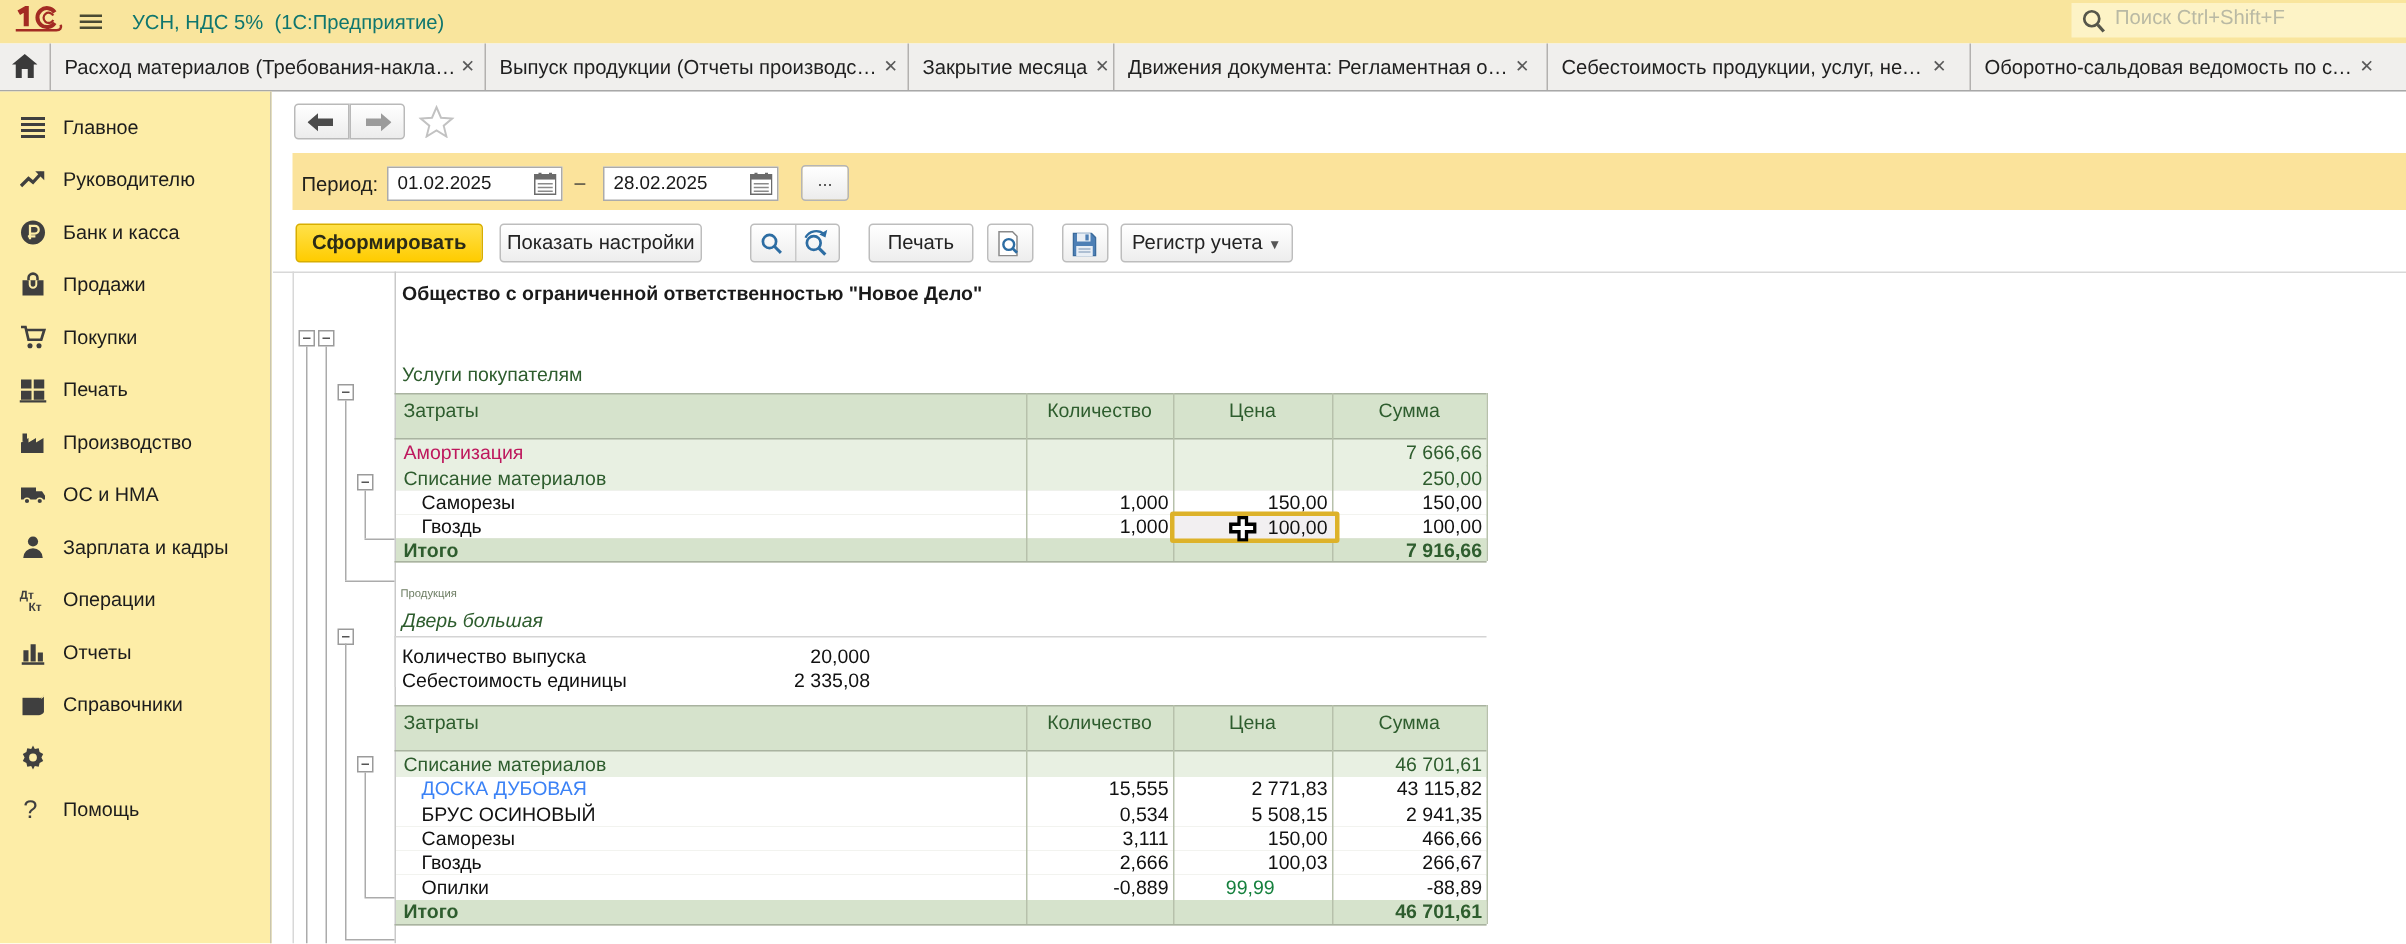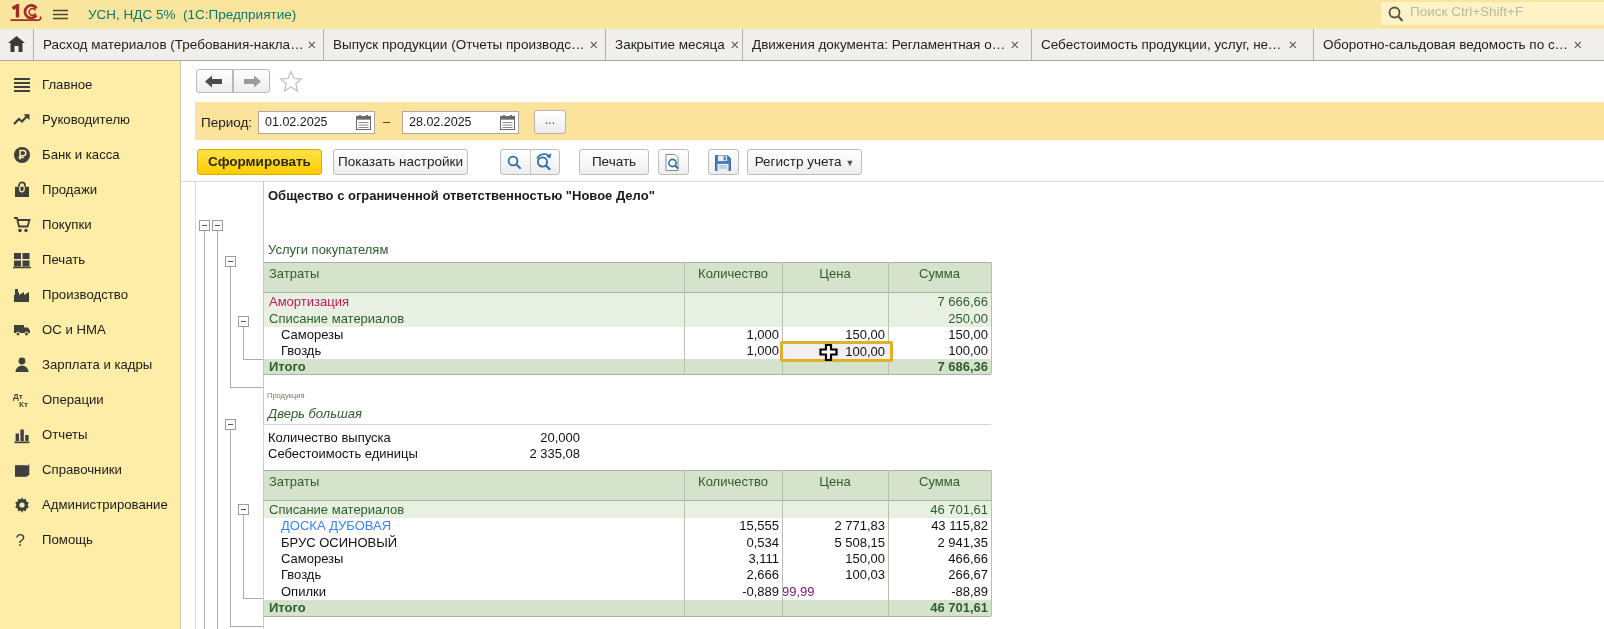--- a/index.html
+++ b/index.html
@@ -186,21 +186,20 @@
           <path d="M13.2 4 c1.7 -0.4 2.6 -1 3.1 -2" stroke="#fdeda7" stroke-width="0.9" fill="none"></path>
           <path d="M14.3 4.6 c1 -0.5 1.6 -1 2 -1.8" stroke="#fdeda7" stroke-width="0.7" fill="none"></path>
         </svg>
         <span class="slbl">Справочники</span>
       </div>
       <div class="abs sitem" style="top:487px">
         <svg class="sic" viewBox="0 0 18 18">
           <path d="M9 1 l1.2 2.4 2.6-.6 .6 2.6 2.4 1.2 -1.2 2.4 1.2 2.4 -2.4 1.2 -.6 2.6 -2.6 -.6 -1.2 2.4 -1.2 -2.4 -2.6 .6 -.6 -2.6 -2.4 -1.2 1.2 -2.4 -1.2 -2.4 2.4 -1.2 .6 -2.6 2.6 .6 Z" fill="#3f3f3f"></path>
           <circle cx="9" cy="9" r="2.6" fill="#fdeda7"></circle>
         </svg>
-        <span class="slbl">Администрирование</span>
       </div>
       <div class="abs sitem" style="top:522px">
         <svg class="sic" viewBox="0 0 18 18">
           <text x="2.5" y="14.5" font-size="17" fill="#3f3f3f" font-family="Liberation Sans">?</text>
         </svg>
         <span class="slbl">Помощь</span>
       </div>
     </div>
 
 <div class="abs navbtn" style="left:196px;border-radius:3px 0 0 3px">
@@ -311,21 +310,21 @@
       <div class="abs" style="left:782px;top:327px;width:103px;height:16px;line-height:16px;font-size:13px;color:#111;text-align:right">150,00</div>
       <div class="abs" style="left:888px;top:327px;width:100px;height:16px;line-height:16px;font-size:13px;color:#111;text-align:right">150,00</div>
       <div class="abs" style="left:264px;top:343px;width:727px;height:1px;background:#c9cfc0"></div>
       <div class="abs" style="left:264px;top:343px;width:727px;height:16px;background:#ffffff"></div>
       <div class="abs rtxt" style="left:281px;top:343px;height:16px;line-height:16px;font-size:13px;color:#111">Гвоздь</div>
       <div class="abs" style="left:684px;top:343px;width:95px;height:16px;line-height:16px;font-size:13px;color:#111;text-align:right">1,000</div>
       <div class="abs" style="left:888px;top:343px;width:100px;height:16px;line-height:16px;font-size:13px;color:#111;text-align:right">100,00</div>
       <div class="abs" style="left:264px;top:359px;width:727px;height:1px;background:#c9cfc0"></div>
       <div class="abs" style="left:264px;top:359px;width:727px;height:15px;background:#d6e3cc"></div>
       <div class="abs rtxt" style="left:269px;top:359px;height:15px;line-height:15px;font-size:13px;font-weight:bold;color:#2e5d2e">Итого</div>
-      <div class="abs" style="left:888px;top:359px;width:100px;height:15px;line-height:15px;font-size:13px;font-weight:bold;color:#2e5d2e;text-align:right">7 686,36</div>
+      <div class="abs" style="left:888px;top:359px;width:100px;height:15px;line-height:15px;font-size:13px;font-weight:bold;color:#2e5d2e;text-align:right">7 916,66</div>
       <div class="abs" style="left:264px;top:374px;width:727px;height:1px;background:#c9cfc0"></div>
       <div class="abs" style="left:264px;top:262px;width:727px;height:31px;background:#d6e3cc"></div>
       <div class="abs rtxt" style="left:269px;top:266px;font-size:13px;color:#2e5d2e">Затраты</div>
       <div class="abs" style="left:684px;top:266px;width:98px;text-align:center;font-size:13px;color:#2e5d2e">Количество</div>
       <div class="abs" style="left:782px;top:266px;width:106px;text-align:center;font-size:13px;color:#2e5d2e">Цена</div>
       <div class="abs" style="left:888px;top:266px;width:103px;text-align:center;font-size:13px;color:#2e5d2e">Сумма</div>
       <div class="abs" style="left:263px;top:262px;width:728px;height:1px;background:#a9b3a0"></div>
       <div class="abs" style="left:263px;top:292px;width:728px;height:1px;background:#a9b3a0"></div>
       <div class="abs" style="left:263px;top:374px;width:728px;height:1px;background:#a9b3a0"></div>
       <div class="abs" style="left:684px;top:262px;width:1px;height:112px;background:#b7c1ab"></div>
@@ -368,21 +367,21 @@
       <div class="abs" style="left:264px;top:567px;width:727px;height:1px;background:#c9cfc0"></div>
       <div class="abs" style="left:264px;top:567px;width:727px;height:16px;background:#ffffff"></div>
       <div class="abs rtxt" style="left:281px;top:567px;height:16px;line-height:16px;font-size:13px;color:#111">Гвоздь</div>
       <div class="abs" style="left:684px;top:567px;width:95px;height:16px;line-height:16px;font-size:13px;color:#111;text-align:right">2,666</div>
       <div class="abs" style="left:782px;top:567px;width:103px;height:16px;line-height:16px;font-size:13px;color:#111;text-align:right">100,03</div>
       <div class="abs" style="left:888px;top:567px;width:100px;height:16px;line-height:16px;font-size:13px;color:#111;text-align:right">266,67</div>
       <div class="abs" style="left:264px;top:583px;width:727px;height:1px;background:#c9cfc0"></div>
       <div class="abs" style="left:264px;top:583px;width:727px;height:17px;background:#ffffff"></div>
       <div class="abs rtxt" style="left:281px;top:583px;height:17px;line-height:17px;font-size:13px;color:#111">Опилки</div>
       <div class="abs" style="left:684px;top:583px;width:95px;height:17px;line-height:17px;font-size:13px;color:#111;text-align:right">-0,889</div>
-      <div class="abs" style="left:782px;top:583px;width:103px;height:17px;line-height:17px;font-size:13px;color:#701a75;text-align:left">99,99</div>
+      <div class="abs" style="left:782px;top:583px;width:103px;height:17px;line-height:17px;font-size:13px;color:#15803d;text-align:center">99,99</div>
       <div class="abs" style="left:888px;top:583px;width:100px;height:17px;line-height:17px;font-size:13px;color:#111;text-align:right">-88,89</div>
       <div class="abs" style="left:264px;top:600px;width:727px;height:1px;background:#c9cfc0"></div>
       <div class="abs" style="left:264px;top:600px;width:727px;height:16px;background:#d6e3cc"></div>
       <div class="abs rtxt" style="left:269px;top:600px;height:16px;line-height:16px;font-size:13px;font-weight:bold;color:#2e5d2e">Итого</div>
       <div class="abs" style="left:888px;top:600px;width:100px;height:16px;line-height:16px;font-size:13px;font-weight:bold;color:#2e5d2e;text-align:right">46 701,61</div>
       <div class="abs" style="left:264px;top:616px;width:727px;height:1px;background:#c9cfc0"></div>
       <div class="abs" style="left:264px;top:470px;width:727px;height:31px;background:#d6e3cc"></div>
       <div class="abs rtxt" style="left:269px;top:474px;font-size:13px;color:#2e5d2e">Затраты</div>
       <div class="abs" style="left:684px;top:474px;width:98px;text-align:center;font-size:13px;color:#2e5d2e">Количество</div>
       <div class="abs" style="left:782px;top:474px;width:106px;text-align:center;font-size:13px;color:#2e5d2e">Цена</div>

